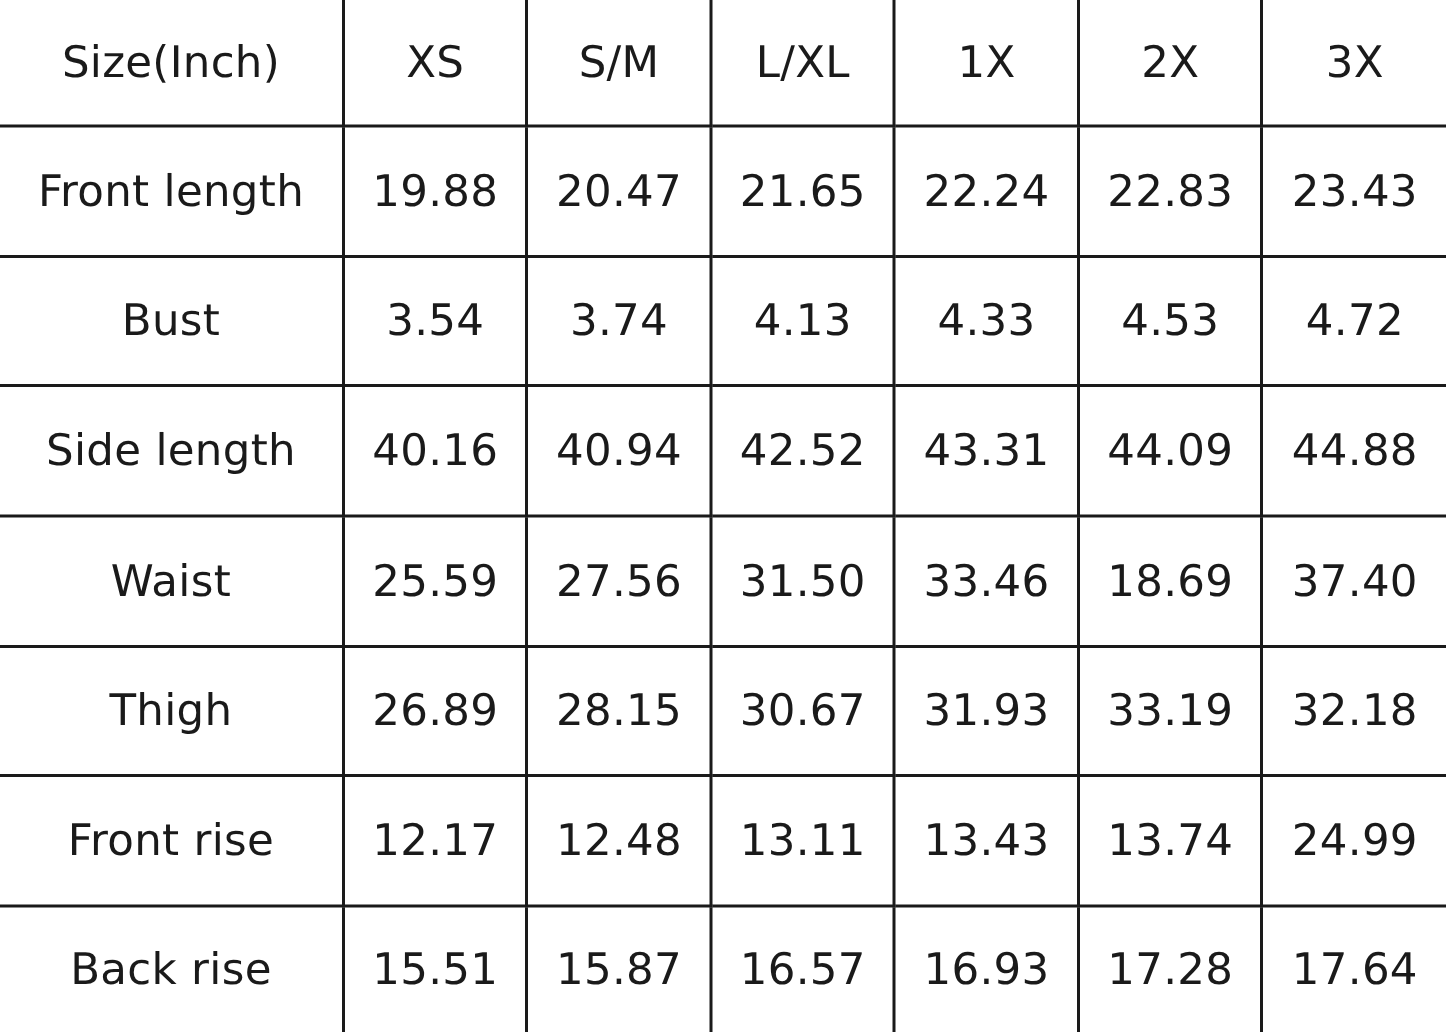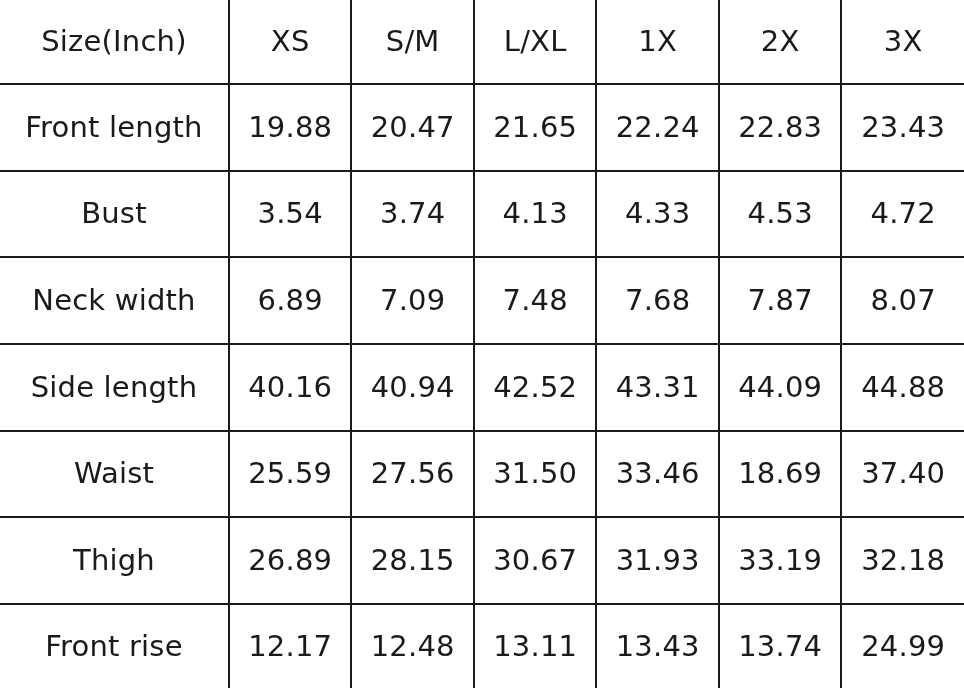--- a/index.html
+++ b/index.html
@@ -95,29 +95,20 @@
       <tr>
         <td class="row-label">Bust</td>
         <td class="value-cell">3.54</td>
         <td class="value-cell">3.74</td>
         <td class="value-cell">4.13</td>
         <td class="value-cell">4.33</td>
         <td class="value-cell">4.53</td>
         <td class="value-cell">4.72</td>
       </tr>
       <tr>
-        <td class="row-label">Neck width</td>
-        <td class="value-cell">6.89</td>
-        <td class="value-cell">7.09</td>
-        <td class="value-cell">7.48</td>
-        <td class="value-cell">7.68</td>
-        <td class="value-cell">7.87</td>
-        <td class="value-cell">8.07</td>
-      </tr>
-      <tr>
         <td class="row-label">Side length</td>
         <td class="value-cell">40.16</td>
         <td class="value-cell">40.94</td>
         <td class="value-cell">42.52</td>
         <td class="value-cell">43.31</td>
         <td class="value-cell">44.09</td>
         <td class="value-cell">44.88</td>
       </tr>
       <tr>
         <td class="row-label">Waist</td>
@@ -139,14 +130,23 @@
       </tr>
       <tr>
         <td class="row-label">Front rise</td>
         <td class="value-cell">12.17</td>
         <td class="value-cell">12.48</td>
         <td class="value-cell">13.11</td>
         <td class="value-cell">13.43</td>
         <td class="value-cell">13.74</td>
         <td class="value-cell">24.99</td>
       </tr>
+      <tr>
+        <td class="row-label">Back rise</td>
+        <td class="value-cell">15.51</td>
+        <td class="value-cell">15.87</td>
+        <td class="value-cell">16.57</td>
+        <td class="value-cell">16.93</td>
+        <td class="value-cell">17.28</td>
+        <td class="value-cell">17.64</td>
+      </tr>
     </tbody>
 </table>
 
 </body></html>

